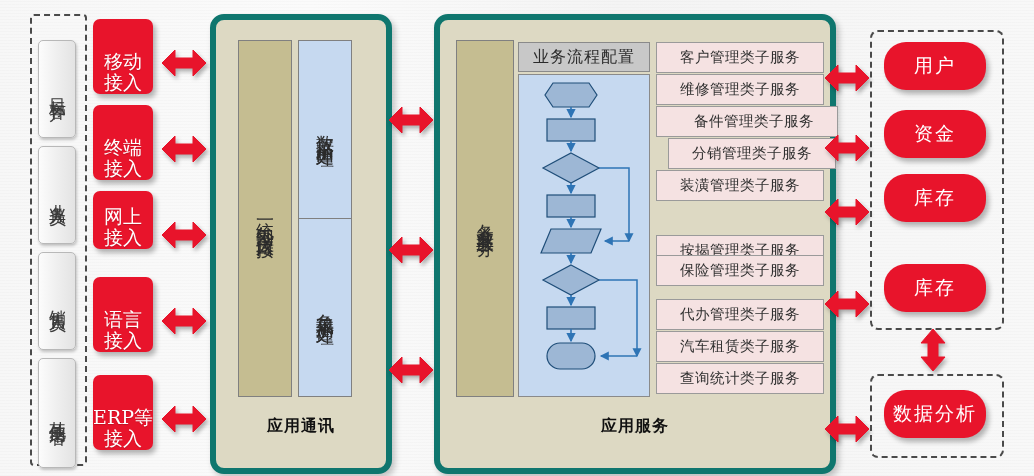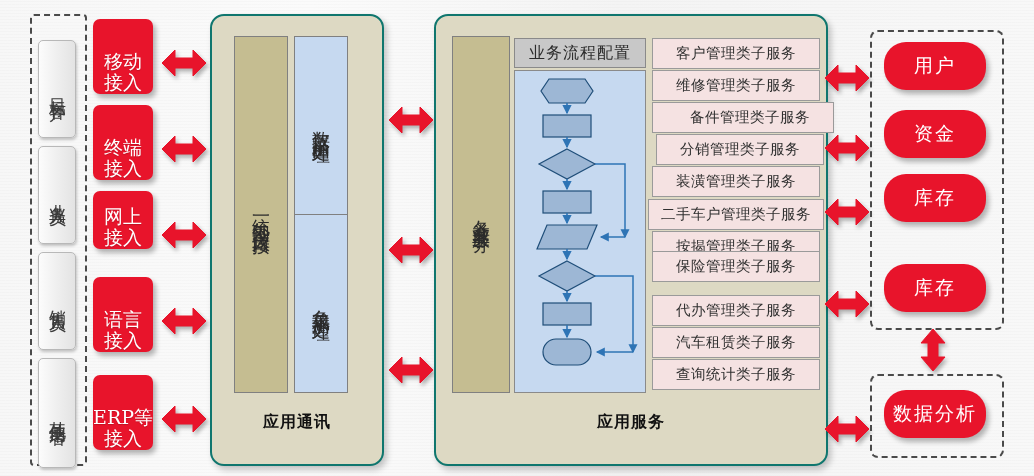--- a/index.html
+++ b/index.html
@@ -45,21 +45,21 @@
     text-shadow:0 1px 1px rgba(0,0,0,0.18);
   }
 
   
   .darrow{position:absolute;filter:drop-shadow(2px 3px 2px rgba(0,0,0,0.30));}
   .darrow svg{display:block;}
 
   
   .panel{
     position:absolute;background:#DDD9C3;
-    border:2px solid #0f766e;border-radius:14px;
+    border:6px solid #0f766e;border-radius:14px;
     box-shadow:3px 4px 6px rgba(0,0,0,0.22);
   }
   .panel-title{
     position:absolute;left:0;width:100%;text-align:center;
     font-size:16px;font-weight:bold;color:#111;letter-spacing:1px;
     font-family:"DejaVu Sans","Liberation Sans",sans-serif;
   }
 
   
   .vbox{
@@ -242,23 +242,22 @@
         <path d="M80,205 L118,205 L118,281" marker-end="url(#ah)"></path>
         <path d="M118,281 L82,281" marker-end="url(#ah)"></path>
       </g>
     </svg>
   </div>
 
   <div class="abs" id="services-layer" style="left:0;top:0;width:390px;height:448px;">
       <div class="svc-item" style="left: 216px; top: 22px; width: 166px; height: 29px;">客户管理类子服务</div>
       <div class="svc-item" style="left: 216px; top: 54.1px; width: 166px; height: 29px;">维修管理类子服务</div>
       <div class="svc-item" style="left: 216px; top: 86.2px; width: 166px; height: 29px; padding-left: 14px;">备件管理类子服务</div>
-      <div class="svc-item" style="left: 220px; top: 118.3px; width: 166px; height: 29px;">分销管理类子服务</div>
+      <div class="svc-item" style="left: 228px; top: 118.3px; width: 166px; height: 29px;">分销管理类子服务</div>
       <div class="svc-item" style="left: 216px; top: 150.4px; width: 166px; height: 29px;">装潢管理类子服务</div>
-      <div class="svc-item" style="left: 212px; top: 182.5px; width: 174px; height: 29px;">二手车户管理类子服务</div>
       <div class="svc-item" style="left: 216px; top: 214.6px; width: 166px; height: 29px;">按揭管理类子服务</div>
       <div class="svc-item" style="left: 216px; top: 235px; width: 166px; height: 29px; text-align: center;">保险管理类子服务</div>
       <div class="svc-item" style="left: 216px; top: 278.8px; width: 166px; height: 29px;">代办管理类子服务</div>
       <div class="svc-item" style="left: 216px; top: 310.9px; width: 166px; height: 29px;">汽车租赁类子服务</div>
       <div class="svc-item" style="left: 216px; top: 343px; width: 166px; height: 29px;">查询统计类子服务</div>
     </div>
 
   <div class="panel-title" style="top:396px;">应用服务</div>
 </div>
 

